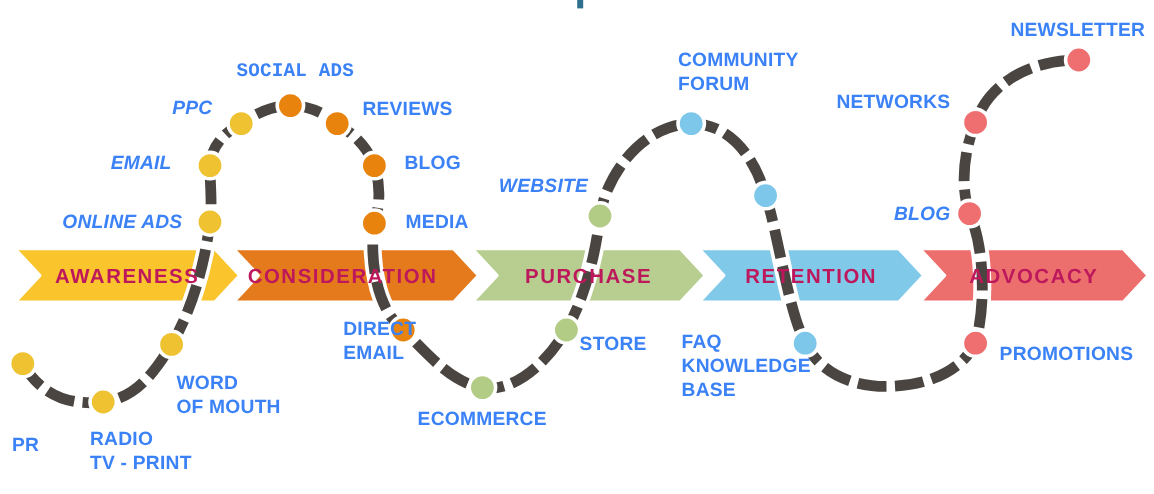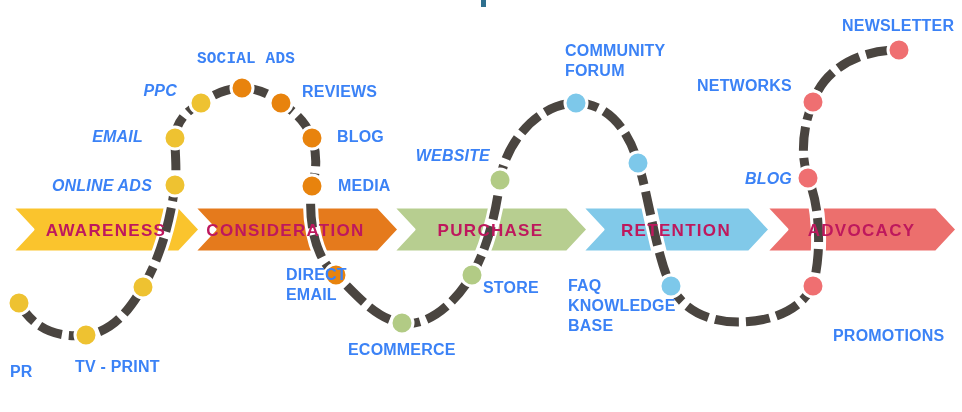--- a/index.html
+++ b/index.html
@@ -78,23 +78,26 @@
         <circle cx="808" cy="178" r="11" fill="#EF6F71" stroke="#FFFFFF" stroke-width="3"></circle>
         <circle cx="813" cy="102" r="11" fill="#EF6F71" stroke="#FFFFFF" stroke-width="3"></circle>
         <circle cx="899" cy="50" r="11" fill="#EF6F71" stroke="#FFFFFF" stroke-width="3"></circle>
       </g>
   </svg>
   <div id="labels-layer">
       <div class="label left" style="top: 330px; left: 10px; margin-top: 32px;">
         <div>PR</div>
       </div>
       <div class="label left" style="top: 357px; left: 75px;">
+        <div>RADIO</div>
         <div>TV - PRINT</div>
       </div>
       <div class="label left" style="top: 310px; left: 147px;">
+        <div>WORD</div>
+        <div>OF MOUTH</div>
       </div>
       <div class="label right" style="top: 176px; right: 810px;">
         <div>ONLINE ADS</div>
       </div>
       <div class="label right" style="top: 127px; right: 819px;">
         <div>EMAIL</div>
       </div>
       <div class="label right" style="top: 81px; right: 785px;">
         <div>PPC</div>
       </div>
@@ -125,21 +128,21 @@
       </div>
       <div class="label left" style="top: 41px; left: 565px;">
         <div>COMMUNITY</div>
         <div>FORUM</div>
       </div>
       <div class="label left" style="top: 276px; left: 568px;">
         <div>FAQ</div>
         <div>KNOWLEDGE</div>
         <div>BASE</div>
       </div>
-      <div class="label left" style="top: 286px; left: 833px; margin-top: 40px;">
+      <div class="label left" style="top: 286px; left: 833px;">
         <div>PROMOTIONS</div>
       </div>
       <div class="label right" style="top: 169px; right: 170px;">
         <div>BLOG</div>
       </div>
       <div class="label left" style="top: 76px; left: 697px;">
         <div>NETWORKS</div>
       </div>
       <div class="label left" style="top: 16px; left: 842px;">
         <div>NEWSLETTER</div>

